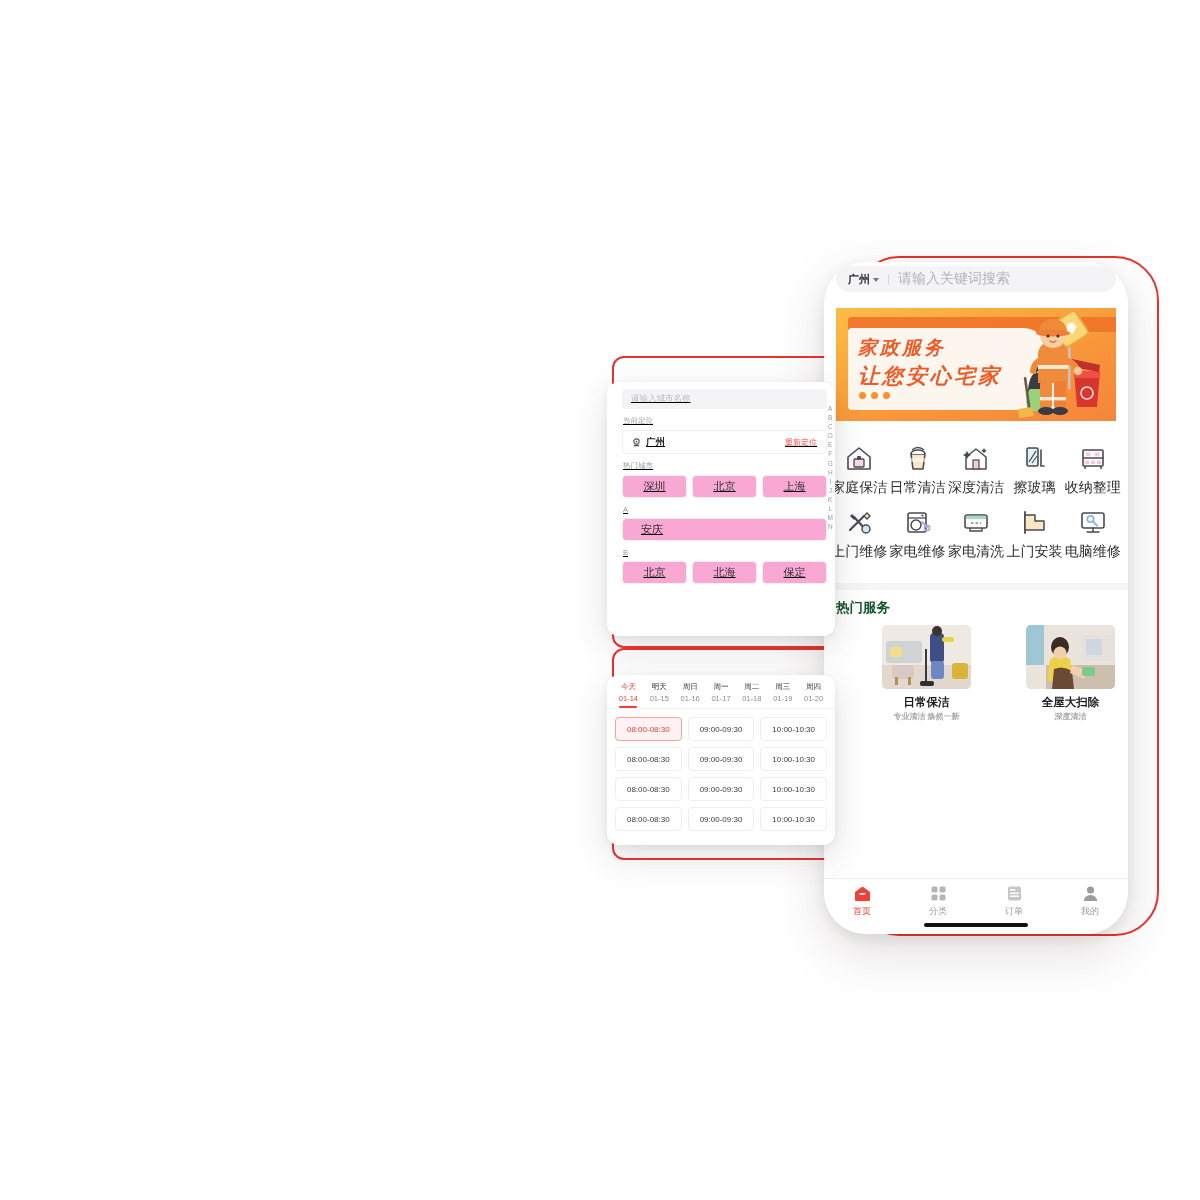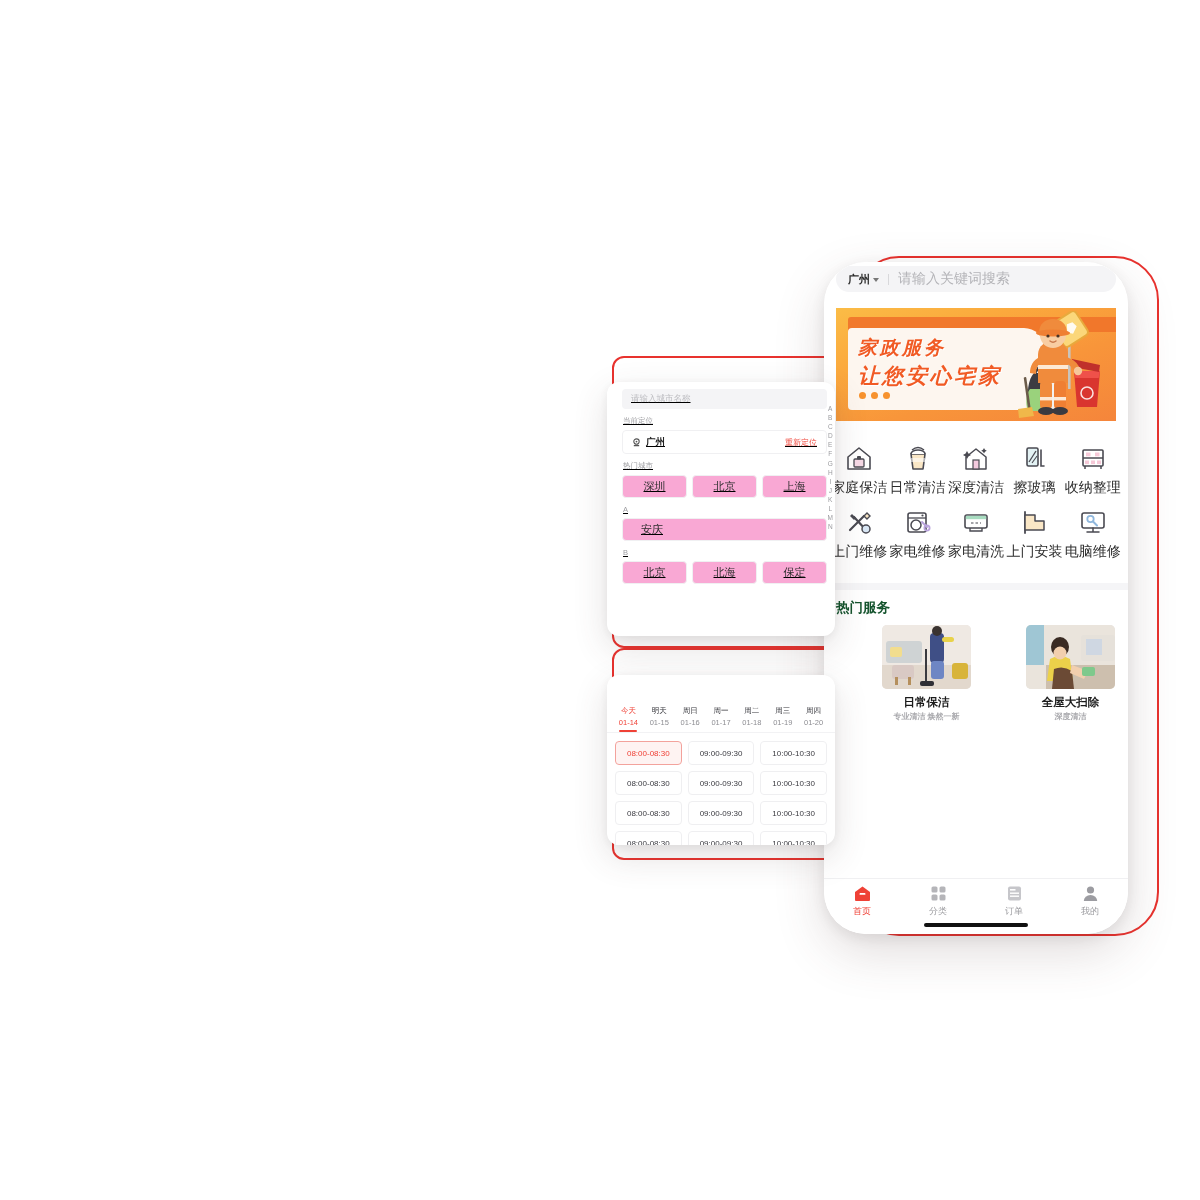--- a/index.html
+++ b/index.html
@@ -136,21 +136,21 @@
   .pin{width:9px;height:9px;position:relative;}
   .cp-relocate{font-size:8px;color:#ef4136;}
   .cp-chips{display:flex;gap:5px;}
   .chip{flex:1;height:21px;background:#f9a8d4;border:1px solid #f0f0f2;border-radius:4px;display:flex;align-items:center;justify-content:center;font-size:11px;color:#2d2d2d;}
   .cp-alpha{position:absolute;right:2px;top:24px;display:flex;flex-direction:column;align-items:center;gap:2.6px;}
   .cp-alpha span{font-size:6.5px;color:#9a9a9e;line-height:1;}
 
   
   #timePanel{left:607px;top:675px;width:228px;height:170px;}
   .tp-dates{display:flex;padding:7px 6px 0 6px;border-bottom:1px solid #f2f2f4;}
-  .tp-date{flex:1;display:flex;flex-direction:column;align-items:center;gap:2px;padding-bottom:5px;position:relative;margin-top:24px;}
+  .tp-date{flex:1;display:flex;flex-direction:column;align-items:center;gap:2px;padding-bottom:5px;position:relative;}
   .tp-dw{font-size:7.5px;color:#34343a;}
   .tp-dd{font-size:7.5px;color:#8d8d92;}
   .tp-date.active .tp-dw,.tp-date.active .tp-dd{color:#ef4136;}
   .tp-date.active::after{content:"";position:absolute;bottom:0;left:50%;transform:translateX(-50%);width:18px;height:2px;border-radius:2px;background:#ef4136;}
   .tp-grid{display:grid;grid-template-columns:repeat(3,1fr);gap:6px;padding:8px 8px;}
   .slot{height:22px;border:1px solid #efeff1;border-radius:4px;background:#fff;display:flex;align-items:center;justify-content:center;font-size:8px;color:#3a3a40;}
   .slot.sel{border-color:#f3a29c;background:#fef3f2;color:#ef4136;}
 </style>
 </head>
 <body>

